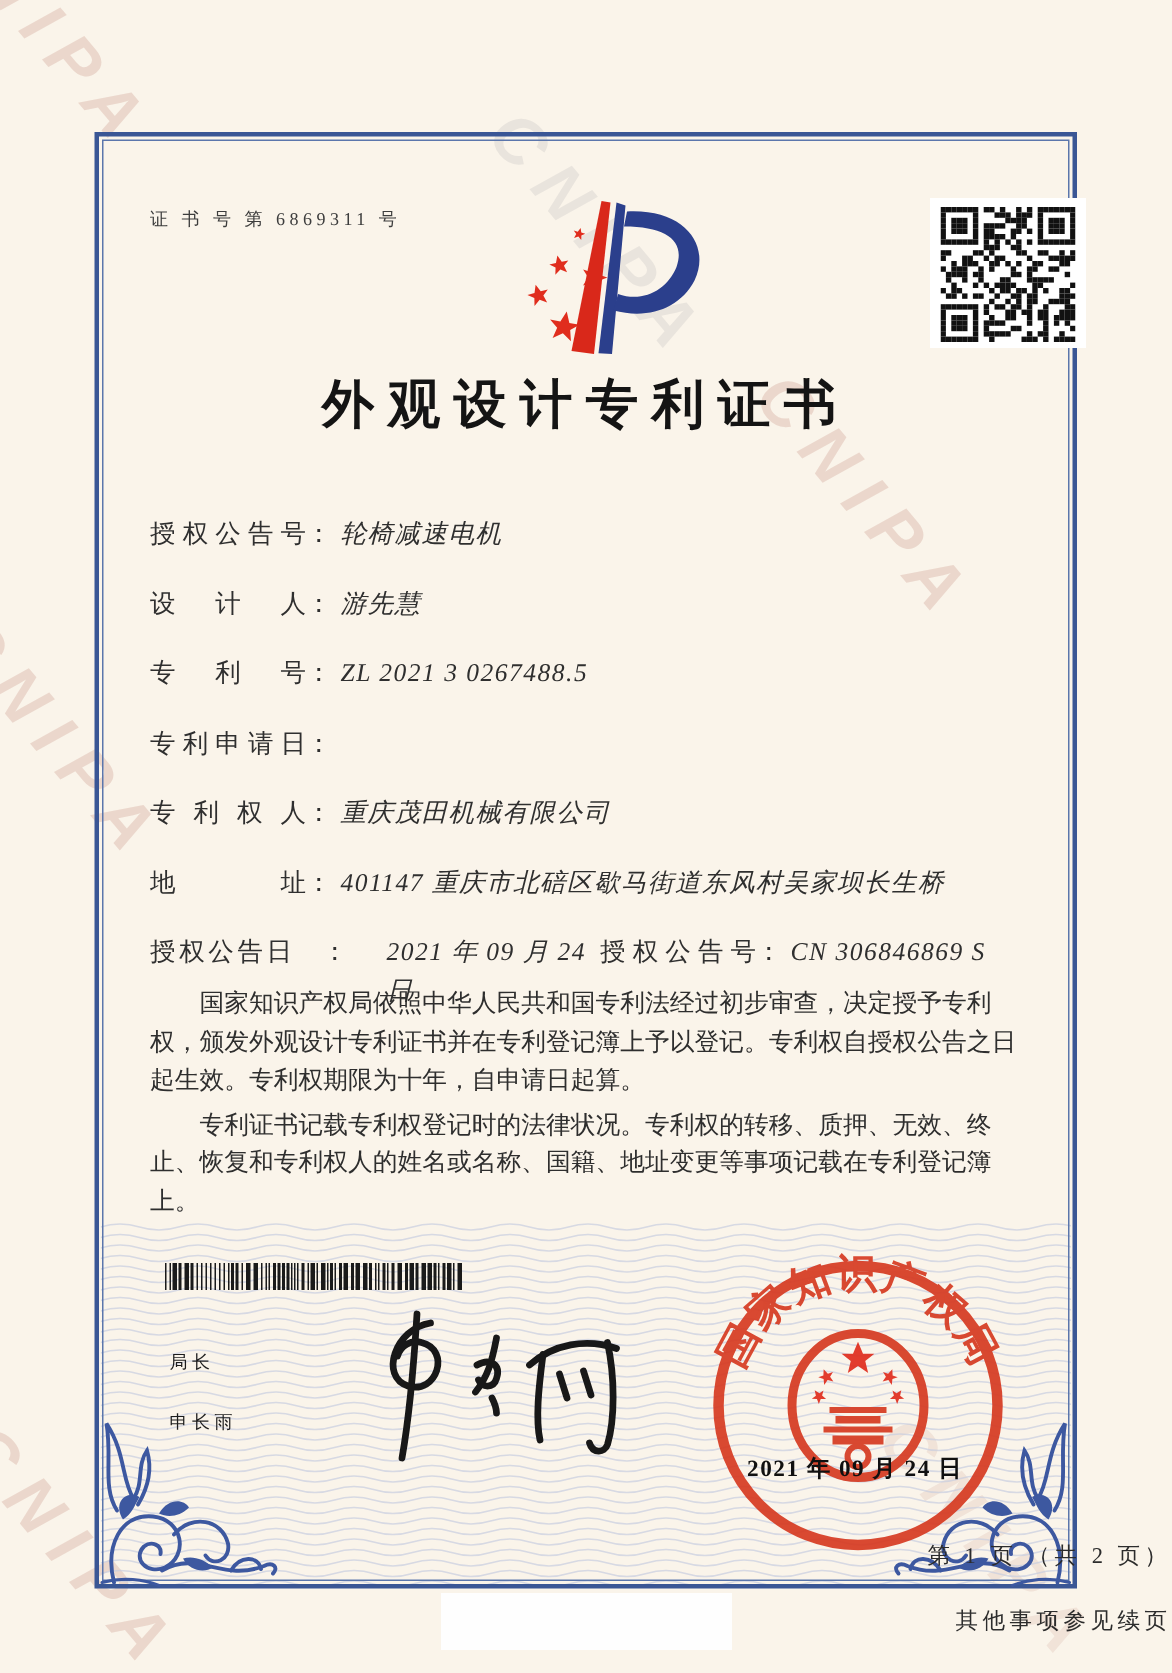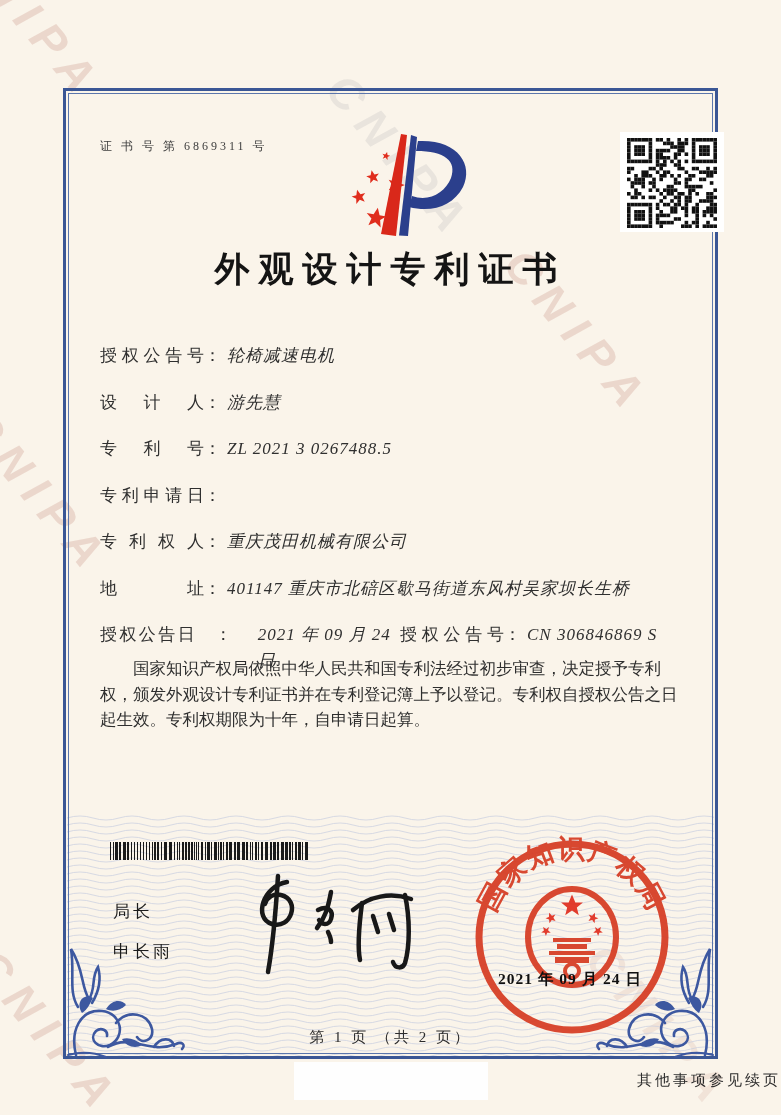--- a/index.html
+++ b/index.html
@@ -36,32 +36,32 @@
 
   .paras{position:absolute;left:100px;top:656px;width:582px;font-size:16.5px;
          line-height:25.5px;color:#2e2e2e;}
   .paras p{margin:0 0 4px 0;text-indent:2em;}
 
   .waveband{position:absolute;left:67px;top:812px;width:647px;height:246px;
             overflow:hidden;}
 
   .barcode{position:absolute;left:110px;top:842px;}
 
-  .officer{position:absolute;left:113px;font-size:17px;letter-spacing:3px;
+  .officer{position:absolute;left:113px;font-size:12px;letter-spacing:3px;
            color:#1c1c1c;font-family:"Liberation Sans","DejaVu Sans",sans-serif;}
   .officer.t{top:900px;}
   .officer.n{top:940px;}
 
   .sig{position:absolute;left:225px;top:866px;}
 
   .sealwrap{position:absolute;left:465px;top:832px;width:214px;height:210px;}
   .sealdate{position:absolute;left:467px;top:969px;width:206px;text-align:center;
             font-size:15.5px;color:#101010;letter-spacing:1px;font-weight:600;}
 
-  .pageinfo{position:absolute;left:0;top:1028px;width:781px;text-align:center;
+  .pageinfo{position:absolute;left:0;top:1028px;width:781px;text-align:right;
             font-size:15px;color:#2c2c2c;letter-spacing:3px;}
 
   .contbox{position:absolute;left:294px;top:1062px;width:194px;height:38px;
            background:#fefefe;}
   .contnote{position:absolute;left:0;top:1071px;width:781px;text-align:right;
             font-size:15px;color:#2c2c2c;letter-spacing:3px;}
 
   .flourish{position:absolute;top:939px;width:130px;height:122px;}
   .flourish.left{left:62px;}
   .flourish.right{left:589px;transform:scaleX(-1);}
@@ -517,20 +517,21 @@
     <span class="fgroup">
       <span class="flabel">授权公告号</span>
         <span class="fcolon">：</span>
         <span class="fvalue">CN 306846869 S</span>
     </span>
   </div>
 </div>
 
 <div class="paras">
   <p>国家知识产权局依照中华人民共和国专利法经过初步审查，决定授予专利权，颁发外观设计专利证书并在专利登记簿上予以登记。专利权自授权公告之日起生效。专利权期限为十年，自申请日起算。</p>
+  <p>专利证书记载专利权登记时的法律状况。专利权的转移、质押、无效、终止、恢复和专利权人的姓名或名称、国籍、地址变更等事项记载在专利登记簿上。</p>
 </div>
 
 <svg class="barcode" id="barcode" width="200" height="18" xmlns="http://www.w3.org/2000/svg">
     <rect x="0" y="0" width="1" height="18" fill="#1a1a1a"></rect>
     <rect x="3" y="0" width="1" height="18" fill="#1a1a1a"></rect>
     <rect x="5" y="0" width="3" height="18" fill="#1a1a1a"></rect>
     <rect x="9" y="0" width="2" height="18" fill="#1a1a1a"></rect>
     <rect x="13" y="0" width="3" height="18" fill="#1a1a1a"></rect>
     <rect x="17" y="0" width="2" height="18" fill="#1a1a1a"></rect>
     <rect x="21" y="0" width="1" height="18" fill="#1a1a1a"></rect>

